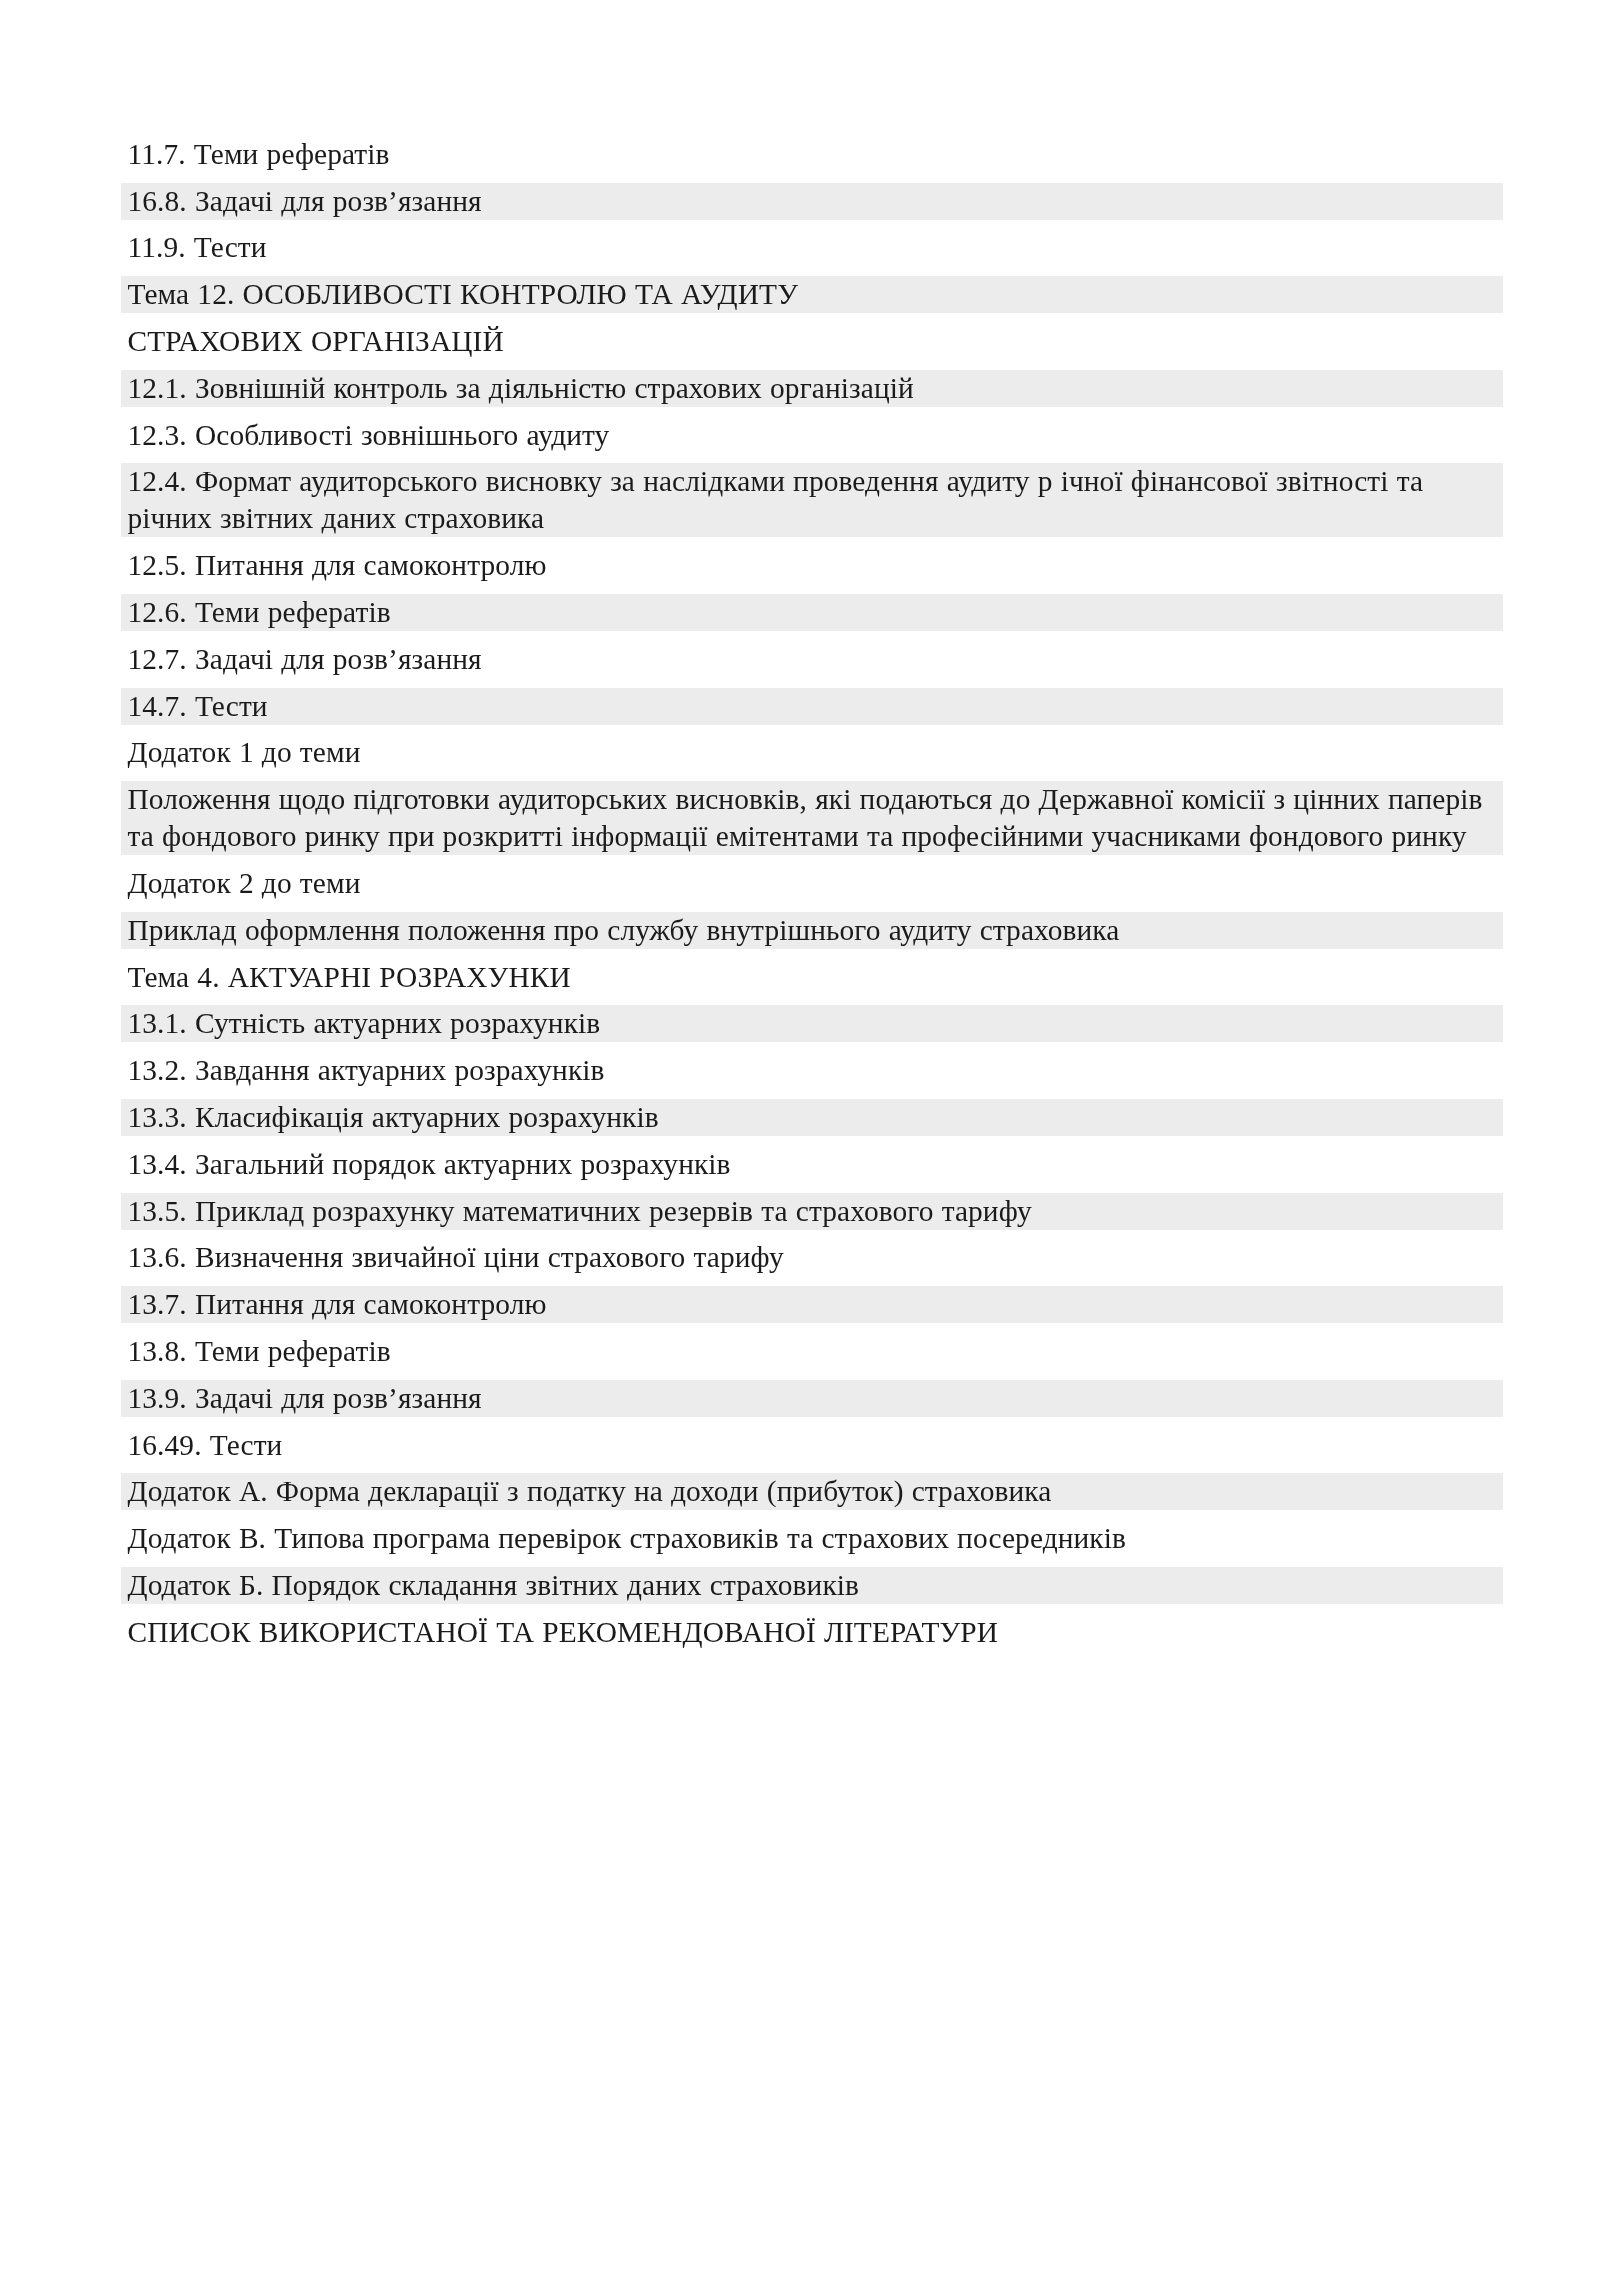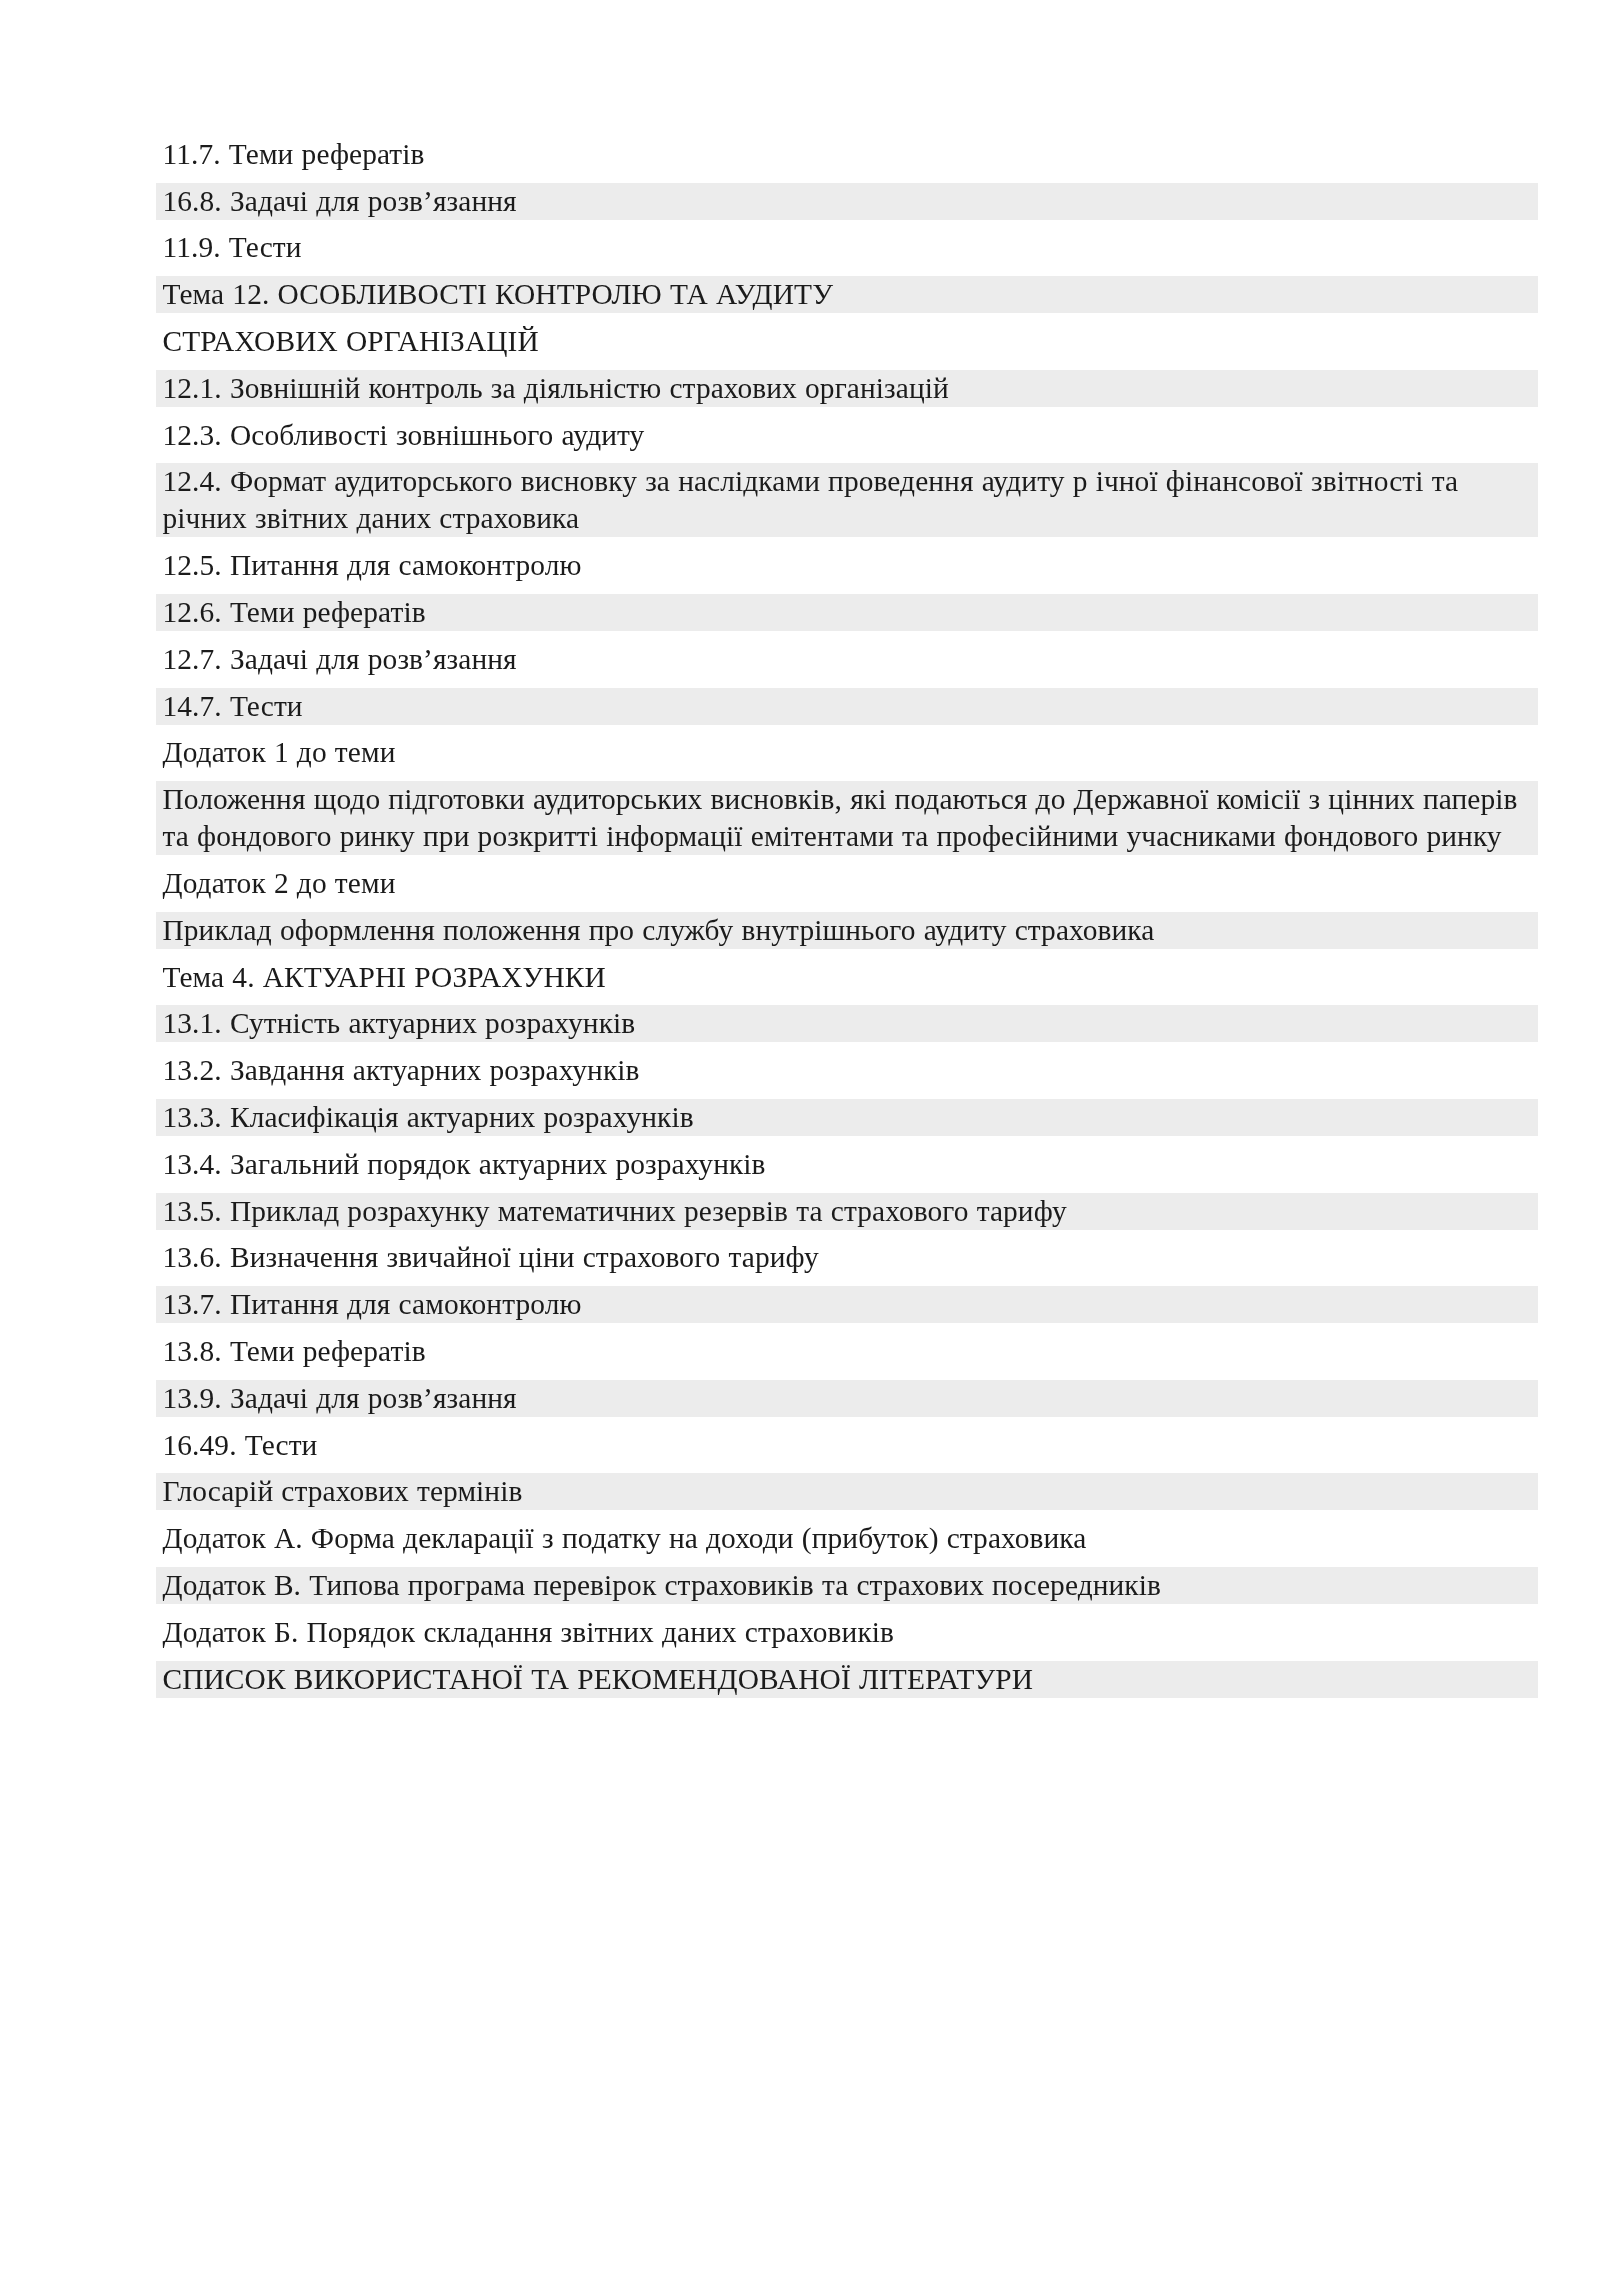--- a/index.html
+++ b/index.html
@@ -14,21 +14,20 @@
     position: absolute;
     inset: 0;
     background: var(--page-bg, #ffffff);
   }
   .toc {
     position: absolute;
     left: 121px;
     top: 126px;
     width: 1382px;
     color: var(--text-color, #1b1b1b);
-    margin-left: 35px;
   }
   .toc-row {
     font-size: 29.4px;
     line-height: 37px;
     margin: 9.8px 0;
     padding: 0 6.5px;
     font-weight: normal;
     letter-spacing: 0.1px;
     word-spacing: 0.7px;
   }
@@ -61,20 +60,19 @@
       <p class="toc-row">13.1. Сутність актуарних розрахунків</p>
       <p class="toc-row">13.2. Завдання актуарних розрахунків</p>
       <p class="toc-row">13.3. Класифікація актуарних розрахунків</p>
       <p class="toc-row">13.4. Загальний порядок актуарних розрахунків</p>
       <p class="toc-row">13.5. Приклад розрахунку математичних резервів та страхового тарифу</p>
       <p class="toc-row">13.6. Визначення звичайної ціни страхового тарифу</p>
       <p class="toc-row">13.7. Питання для самоконтролю</p>
       <p class="toc-row">13.8. Теми рефератів</p>
       <p class="toc-row">13.9. Задачі для розв’язання</p>
       <p class="toc-row">16.49. Тести</p>
-      <p class="toc-row">Глосарій страхових термінів</p>
       <p class="toc-row">Додаток А. Форма декларації з податку на доходи (прибуток) страховика</p>
       <p class="toc-row">Додаток В. Типова програма перевірок страховиків та страхових посередників</p>
       <p class="toc-row">Додаток Б. Порядок складання звітних даних страховиків</p>
       <p class="toc-row">СПИСОК ВИКОРИСТАНОЇ ТА РЕКОМЕНДОВАНОЇ ЛІТЕРАТУРИ</p>
     </div>
 </div>
 
 
 </body></html>

